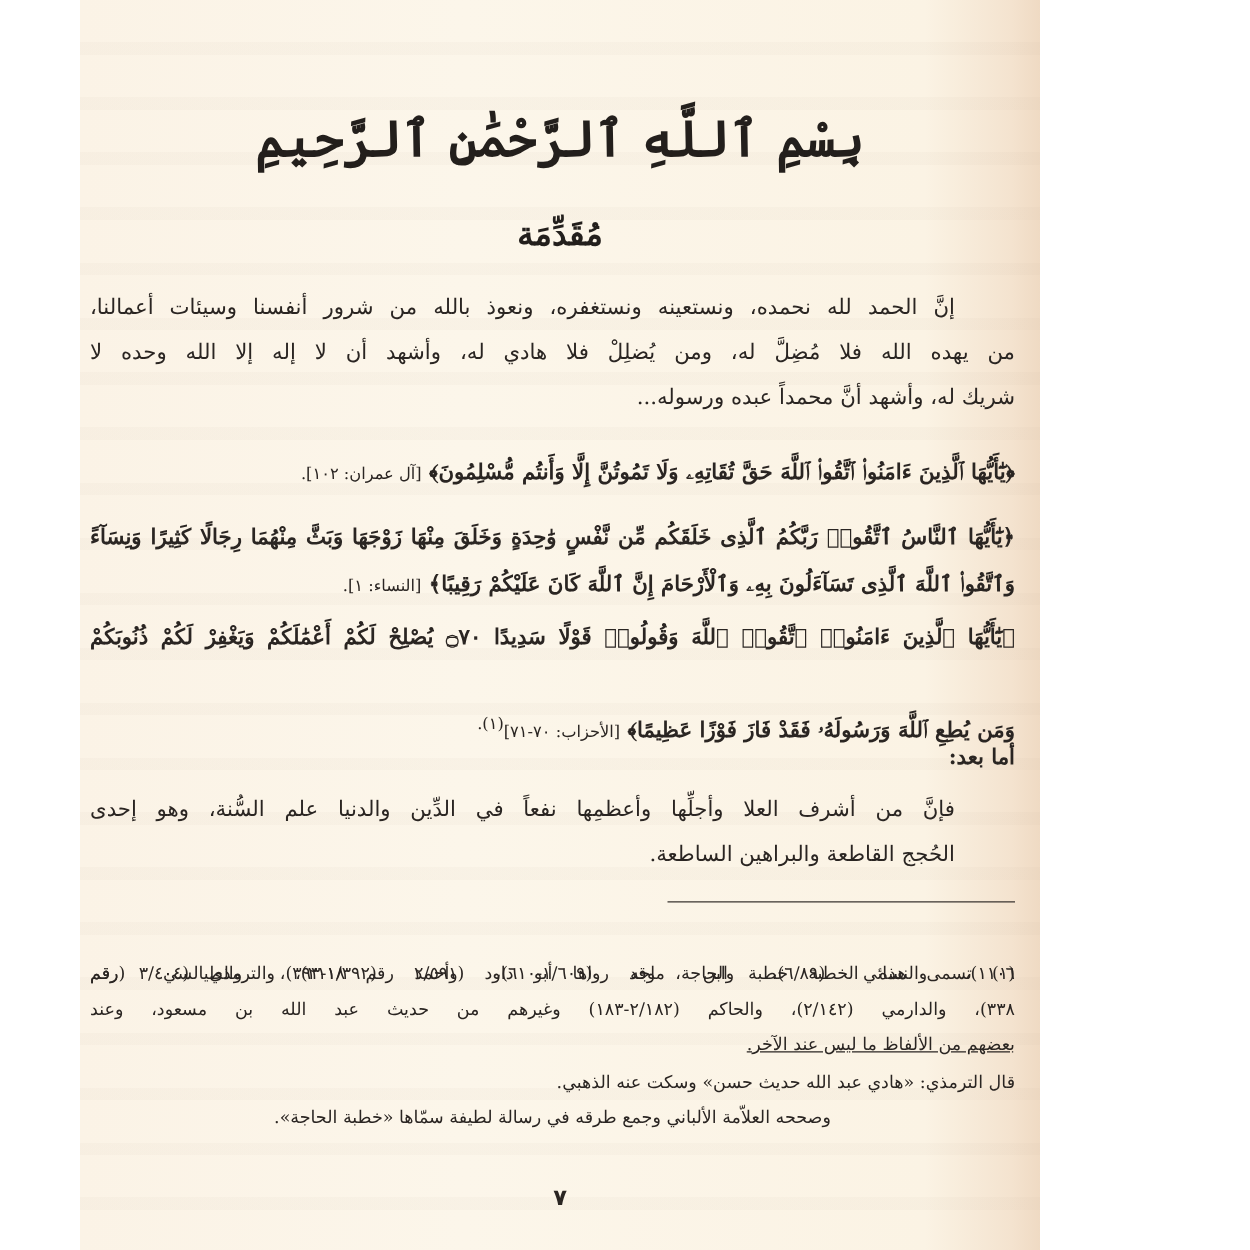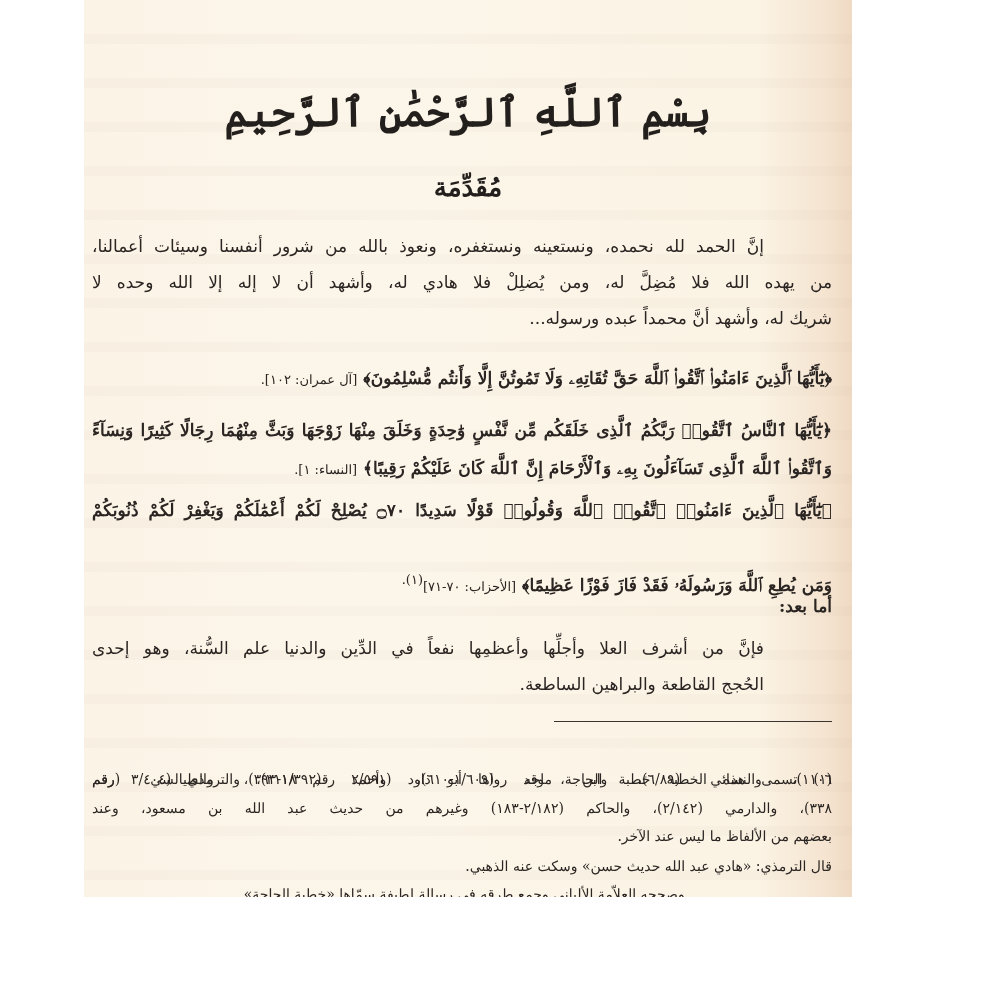--- a/index.html
+++ b/index.html
@@ -5,24 +5,24 @@
     html, body {
       margin: 0;
       padding: 0;
       background: #ffffff;
       width: 1000px;
       height: 1000px;
       overflow: hidden;
     }
     .page {
       position: absolute;
-      left: 84px;
+      left: 64px;
       top: 0;
       width: 768px;
-      height: 897px;
+      height: 1000px;
       background: linear-gradient(to right, #fbf3e6 0%, #fcf6ea 40%, #fbf3e4 88%, #f4e3cf 97%, #efdac3 100%);
       overflow: hidden;
     }
     
     .ghost {
       position: absolute;
       left: 0; top: 0; right: 0; bottom: 0;
       background:
         repeating-linear-gradient(to bottom, transparent 0px, transparent 34px, rgba(180,160,140,0.05) 34px, rgba(180,160,140,0.05) 44px);
       pointer-events: none;
@@ -64,21 +64,21 @@
       left: 0;
       padding: 0 20px 0 8px;
       white-space: nowrap;
       font-size: 17px;
       line-height: 24px;
     }
     .justify {
       text-align: justify;
       text-align-last: justify;
     }
-    .indent { padding-right: 88px; }
+    .indent { padding-right: 68px; }
     .verse {
       font-size: 17px;
       font-weight: bold;
       letter-spacing: 0px;
     }
     .ref {
       font-size: 13px;
       font-weight: normal;
     }
     .subhead {
@@ -146,19 +146,19 @@
     </div>
 
     <div class="line subhead" style="top:594px;padding-left:25px;">أما بعد:</div>
     <div class="line justify indent" style="top:636px;">فإنَّ من أشرف العلا وأجلِّها وأعظمِها نفعاً في الدِّين والدنيا علم السُّنة، وهو إحدى</div>
     <div class="line indent" style="top:672px;">الحُجج القاطعة والبراهين الساطعة.</div>
 
     <div class="rule"></div>
     <div class="fn justify" style="top:740px;margin-top:29px;">(١)  تسمى هذه الخطبة خطبة الحاجة، وقد رواها أبو داود (٢/٥٩١ رقم ٢١١٨)، والترمذي (٣/٤٠٤ رقم</div>
     <div class="fn justify" style="top:769px;">١١٠٦)، والنسائي (٦/٨٩)، وابن ماجه (١/٦٠٩-٦١٠)، وأحمد (١/٣٩٢-٣٩٣)، والطيالسي (رقم</div>
     <div class="fn justify" style="top:798px;">٣٣٨)، والدارمي (٢/١٤٢)، والحاكم (٢/١٨٢-١٨٣) وغيرهم من حديث عبد الله بن مسعود، وعند</div>
-    <div class="fn" style="top:826px;">بعضهم من الألفاظ ما ليس عند الآخر.</div>
+    <div class="fn" style="top:826px;text-decoration:underline;">بعضهم من الألفاظ ما ليس عند الآخر.</div>
     <div class="fn" style="top:856px;">قال الترمذي: «هادي عبد الله حديث حسن» وسكت عنه الذهبي.</div>
     <div class="fn" style="top:884px;text-align:center;">وصححه العلاّمة الألباني وجمع طرقه في رسالة لطيفة سمّاها «خطبة الحاجة».</div>
 
     <div class="page-number">٧</div>
   </div>
 </div>
 
 </body></html>

